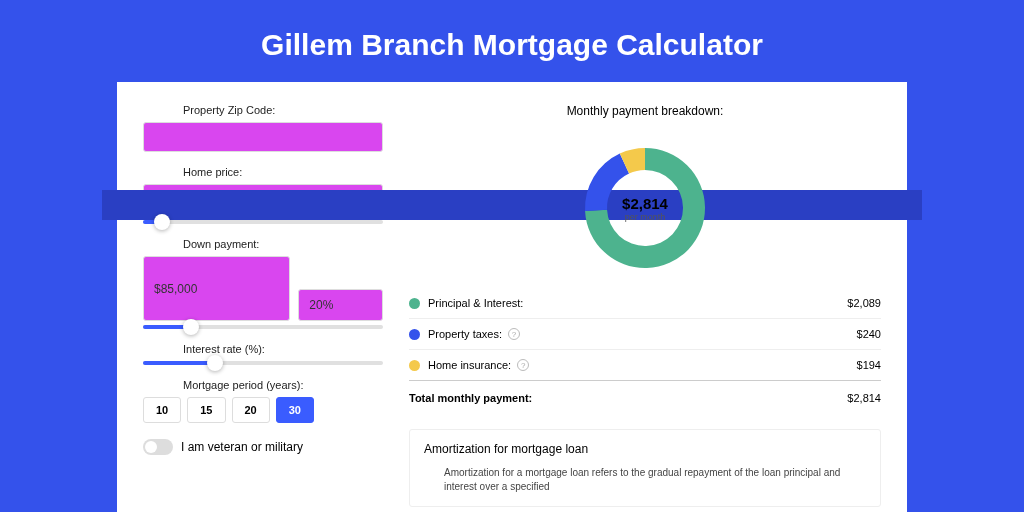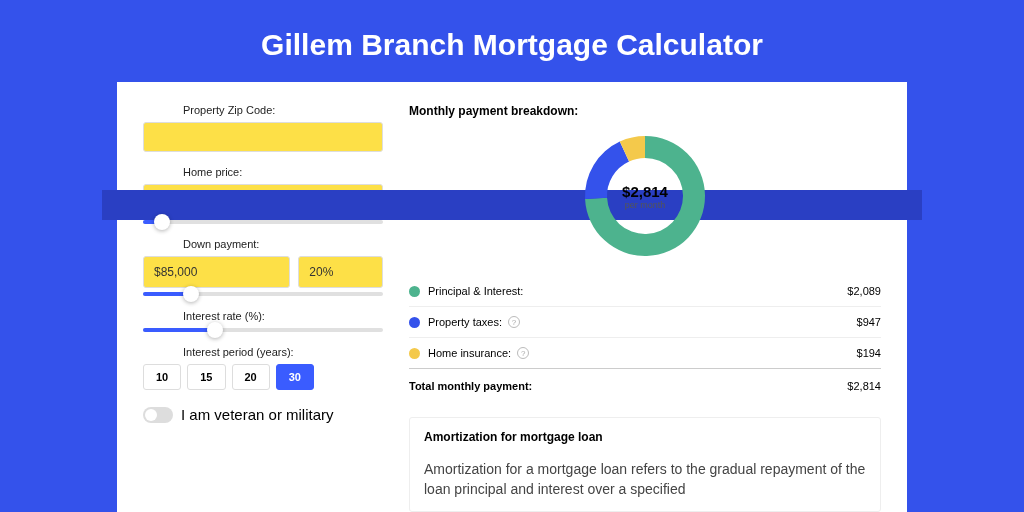--- a/index.html
+++ b/index.html
@@ -43,26 +43,26 @@
   margin-bottom: 6px;
   padding-left: 40px;
 }
 .field {
   width: 100%;
   border: 1px solid #ddd;
   border-radius: 3px;
   padding: 8px 10px;
   font-size: 12px;
   color: #333;
-  background: #fde047;
+  background: #d946ef;
   margin-bottom: 4px;
 }
 .field-row { display: flex; gap: 8px; }
 .field-row .field:first-child { flex: 2; }
-.field-row .field:last-child { flex: 1; }
+.field-row .field:last-child { flex: 1; margin-top: 33px; }
 .slider {
   position: relative;
   height: 4px;
   background: #e0e0e0;
   border-radius: 2px;
   margin: 0 0 14px 0;
 }
 .slider-fill {
   position: absolute;
   left: 0;
@@ -109,22 +109,23 @@
   position: absolute;
   left: 2px;
   top: 2px;
   width: 12px;
   height: 12px;
   background: #fff;
   border-radius: 50%;
 }
 .right-title {
   font-size: 12px;
-  font-weight: 700;
-  margin-bottom: 8px;
+  font-weight: 400;
+  margin-bottom: 20px;
+  text-align: center;
 }
 .donut-area {
   display: flex;
   align-items: center;
   justify-content: center;
   padding: 8px 0 18px;
 }
 .donut-holder { position: relative; width: 124px; height: 124px; }
 .donut-center {
   position: absolute;
@@ -164,22 +165,22 @@
   color: #aaa;
 }
 .bk-label { flex: 1; display: flex; align-items: center; }
 .bk-val { font-weight: 500; }
 .amort-box {
   border: 1px solid #eee;
   border-radius: 3px;
   padding: 12px 14px;
   margin-top: 16px;
 }
-.amort-title { font-size: 12px; font-weight: 700; margin-bottom: 16px; }
-.amort-text { font-size: 14px; color: #444; line-height: 1.4; }
+.amort-title { font-size: 12px; font-weight: 400; margin-bottom: 10px; }
+.amort-text { font-size: 10px; color: #444; line-height: 1.4; margin-left: 20px; }
 </style>
 </head>
 <body>
 
 <div class="title">Gillem Branch Mortgage Calculator</div>
 
 <div class="card-wrap">
   <div class="shadow-band"></div>
   <div class="card">
 
@@ -203,31 +204,31 @@
         <div class="slider-fill" id="sl2f" style="width: 20%;"></div>
         <div class="slider-thumb" id="sl2t" style="left: 20%;"></div>
       </div>
 
       <div class="lbl">Interest rate (%):</div>
       <div class="slider">
         <div class="slider-fill" id="sl3f" style="width: 30%;"></div>
         <div class="slider-thumb" id="sl3t" style="left: 30%;"></div>
       </div>
 
-      <div class="lbl">Interest period (years):</div>
+      <div class="lbl">Mortgage period (years):</div>
       <div class="period-row" id="period-row">
           <button class="period-btn">10</button>
           <button class="period-btn">15</button>
           <button class="period-btn">20</button>
           <button class="period-btn active">30</button>
         </div>
 
       <div class="toggle-row">
         <div class="toggle"></div>
-        <div style="font-size:15px">I am veteran or military</div>
+        <div style="font-size:12px">I am veteran or military</div>
       </div>
     </div>
 
     <div class="right">
       <div class="right-title">Monthly payment breakdown:</div>
 
       <div class="donut-area">
         <div class="donut-holder">
           <svg width="124" height="124" viewBox="0 0 124 124" id="donut-svg">
               <path d="M 62.00000000000001 2 A 60 60 0 1 1 2.069123595254972 64.87924527596648 L 24.043778276994814 63.8235220081121 A 38 38 0 1 0 62 24 Z" fill="#4db38e"></path>
@@ -248,21 +249,21 @@
               <span>Principal &amp; Interest:</span>
             </div>
             <div class="bk-val">$2,089</div>
           </div>
           <div class="bk-row">
             <div class="dot" style="background: rgb(52, 82, 235);"></div>
             <div class="bk-label">
               <span>Property taxes:</span>
               <span class="info">?</span>
             </div>
-            <div class="bk-val">$947</div>
+            <div class="bk-val">$240</div>
           </div>
           <div class="bk-row">
             <div class="dot" style="background: rgb(244, 201, 75);"></div>
             <div class="bk-label">
               <span>Home insurance:</span>
               <span class="info">?</span>
             </div>
             <div class="bk-val">$194</div>
           </div>
           <div class="bk-row total">

